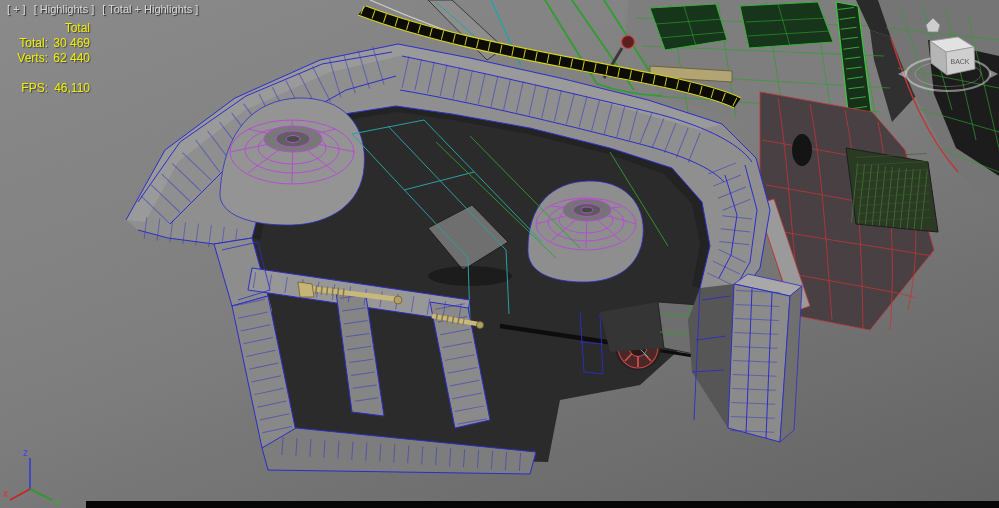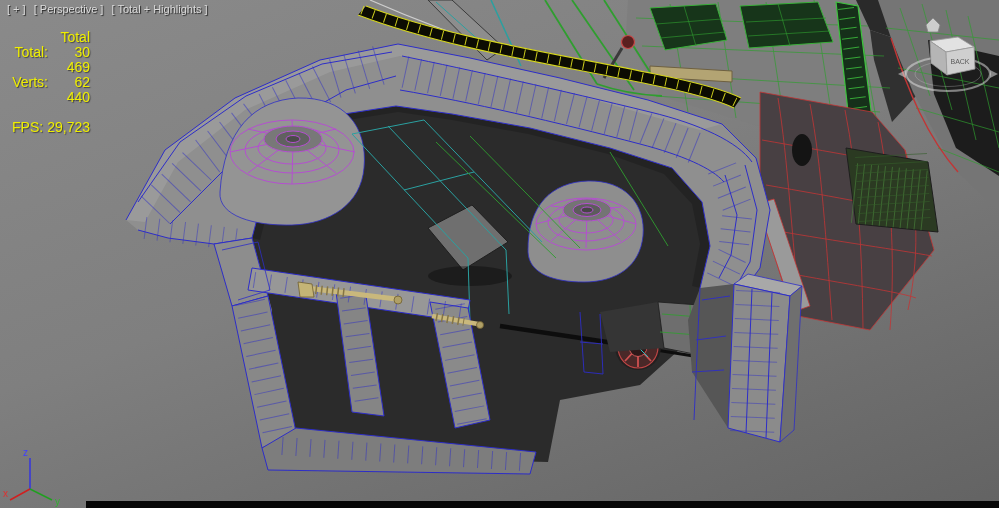--- a/index.html
+++ b/index.html
@@ -9,21 +9,21 @@
     font-family:"Liberation Sans",sans-serif;
   }
   .viewport svg{position:absolute;left:0;top:0;}
   svg text{font-family:"Liberation Sans",sans-serif;}
   .vplabel{
     position:absolute;left:7px;top:3px;font-size:11px;color:#dcdcdc;
     text-shadow:1px 1px 1px rgba(0,0,0,.75);white-space:nowrap;z-index:5;
   }
   .vplabel span{margin-right:5px;cursor:pointer;}
   .stats{
-    position:absolute;left:10px;top:30px;font-size:14px;color:#f0ef00;
+    position:absolute;left:10px;top:21px;font-size:12px;color:#f0ef00;
     text-shadow:1px 1px 1px rgba(0,0,0,.5);z-index:5;
   }
   .srow{display:flex;width:80px;line-height:15px;}
   .sl{width:38px;text-align:right;margin-right:4px;}
   .sv{flex:1;text-align:right;}
   .fpsrow{margin-top:15px;align-items:flex-end;}
 </style>
 </head>
 <body>
 
@@ -305,36 +305,36 @@
     <text x="23" y="456" font-size="10" fill="#4040ff">z</text>
     <text x="3" y="497" font-size="10" fill="#e03030">x</text>
     <text x="55" y="505" font-size="10" fill="#30b030">y</text>
   </g>
 
   <rect x="86" y="501" width="913" height="7" fill="#070707"></rect>
 </svg>
 
   <div class="vplabel">
     <span>[ + ]</span>
-    <span>[ Perspective ]</span>
+    <span>[ Highlights ]</span>
     <span>[ Total + Highlights ]</span>
   </div>
 
   <div class="stats">
     <div class="srow">
       <span class="sl"></span>
       <span class="sv">Total</span>
     </div>
     <div class="srow">
       <span class="sl">Total:</span>
       <span class="sv">30 469</span>
     </div>
     <div class="srow">
       <span class="sl">Verts:</span>
       <span class="sv">62 440</span>
     </div>
     <div class="srow fpsrow">
       <span class="sl">FPS:</span>
-      <span class="sv">29,723</span>
+      <span class="sv">46,110</span>
     </div>
   </div>
 
 </div>
 
 </body></html>

